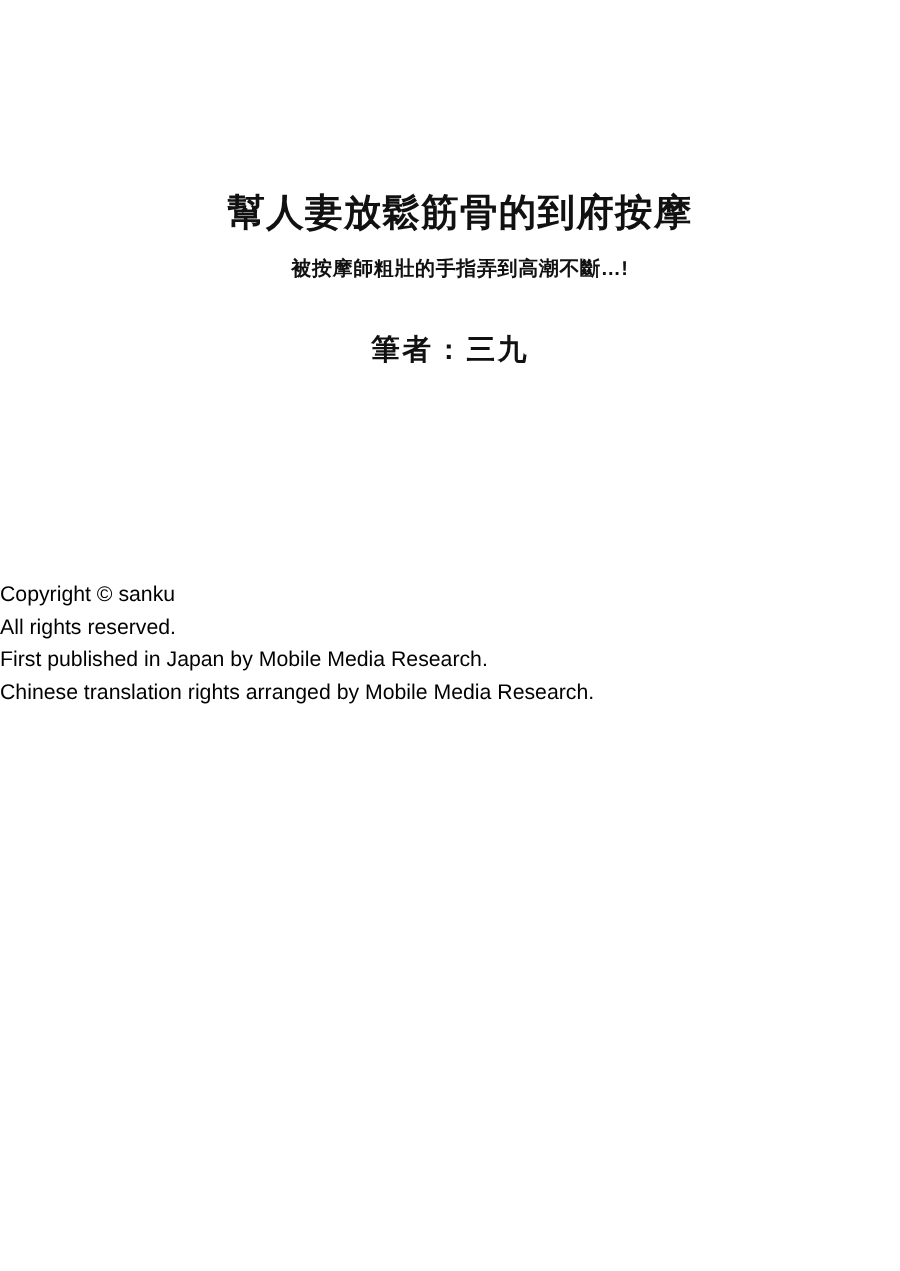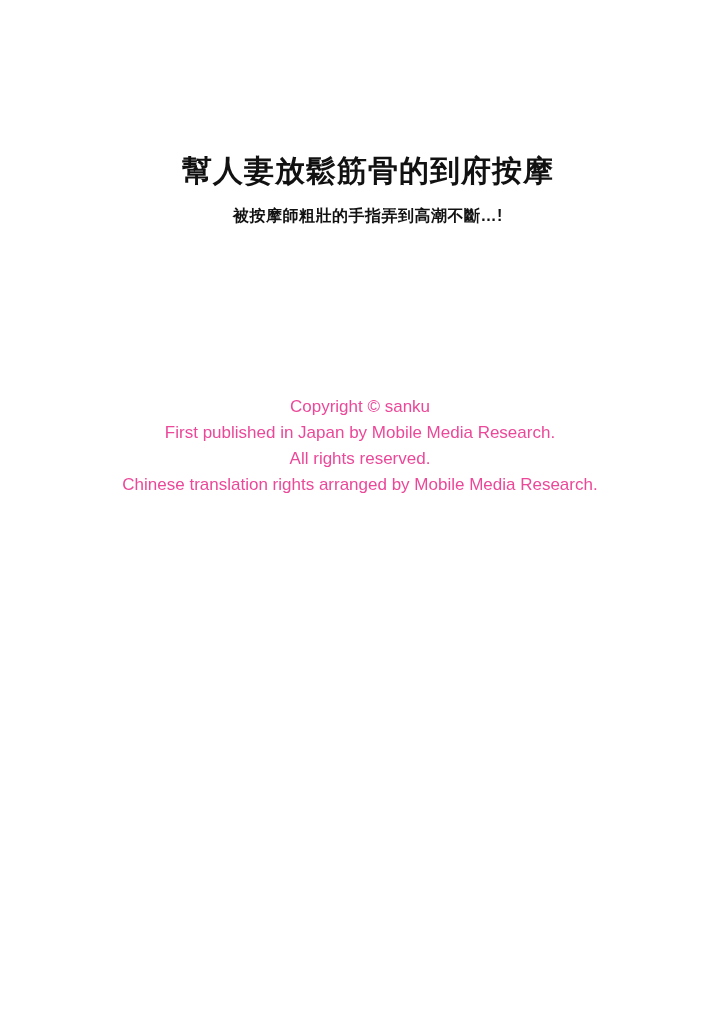--- a/index.html
+++ b/index.html
@@ -56,42 +56,43 @@
     margin-top: 38px;
     font-size: 23px;
     font-weight: bold;
     color: #111111;
     text-align: center;
     width: 100%;
     letter-spacing: 2px;
   }
   .copyright-block {
     margin-top: 168px;
-    text-align: center;
+    text-align: left;
     width: 100%;
     font-size: 17px;
     line-height: 26px;
-    color: #ec4899;
+    color: #000000;
   }
   .copyright-block div {
     white-space: nowrap;
   }
 </style>
 </head>
 <body>
 
 <div class="page">
 
   <div class="title-block">
     <div class="title-main">幫人妻放鬆筋骨的到府按摩</div>
     <div class="title-sub">被按摩師粗壯的手指弄到高潮不斷…!</div>
   </div>
 
 
+  <div class="author">筆者 : 三九</div>
 
   <div class="copyright-block">
     <div>Copyright © sanku</div>
+    <div>All rights reserved.</div>
     <div>First published in Japan by Mobile Media Research.</div>
-    <div>All rights reserved.</div>
     <div>Chinese translation rights arranged by Mobile Media Research.</div>
   </div>
 
 </div>
 
 </body></html>

